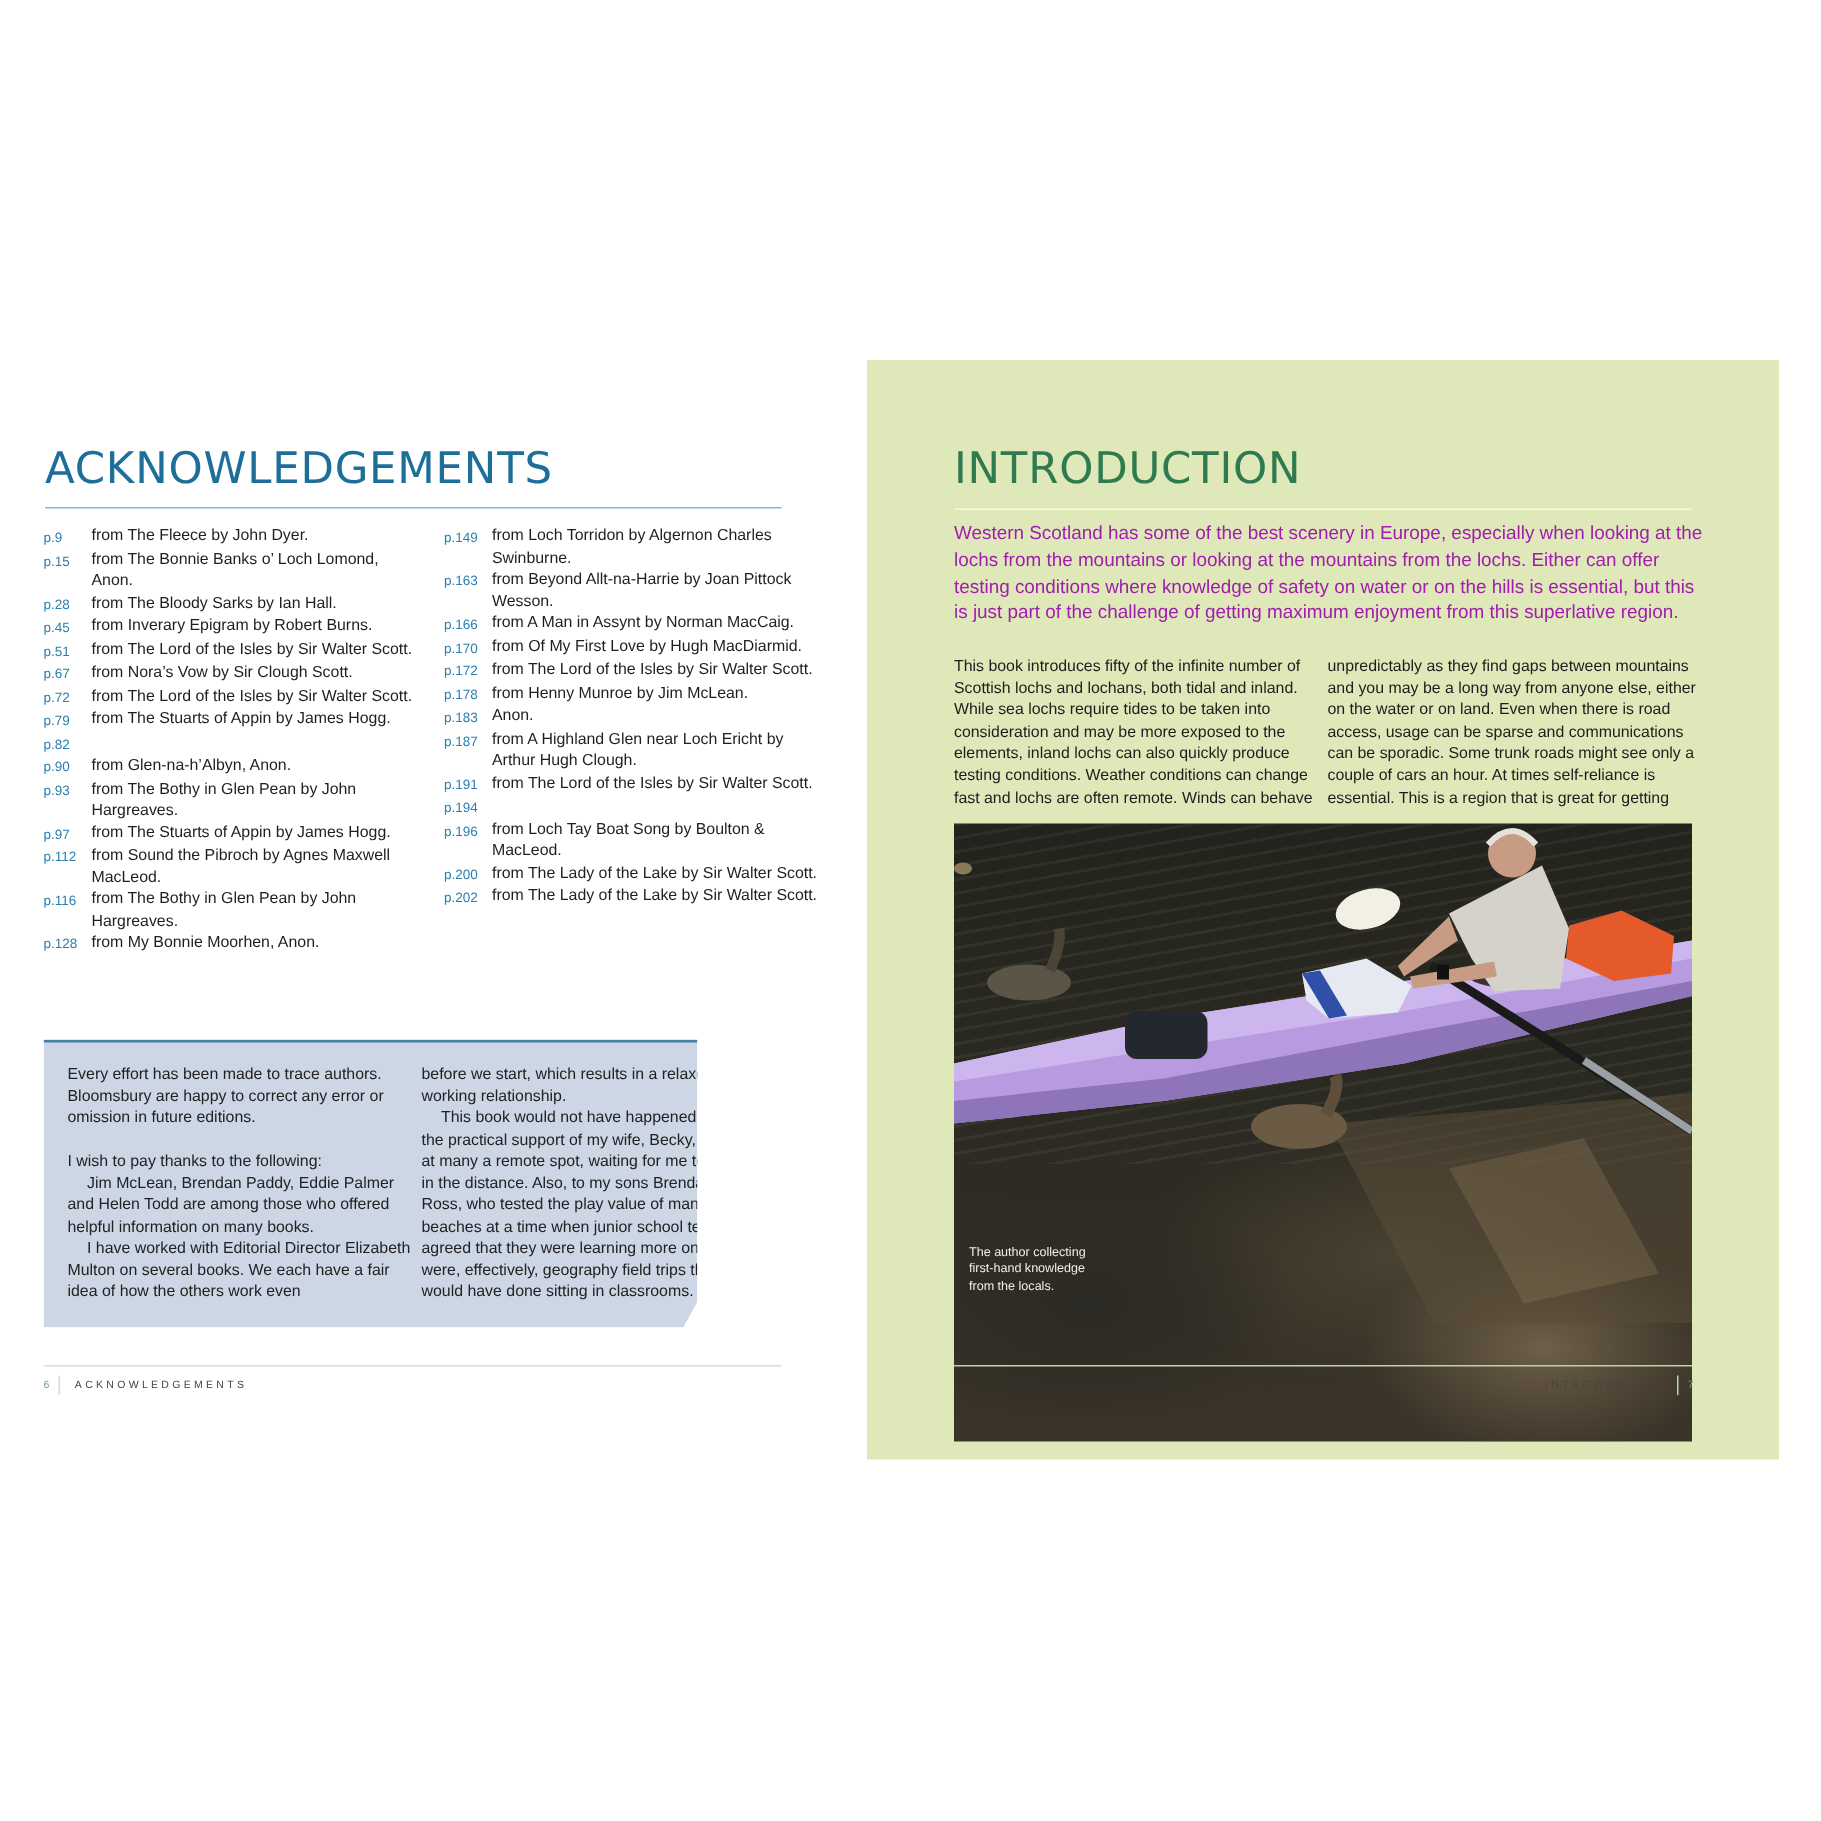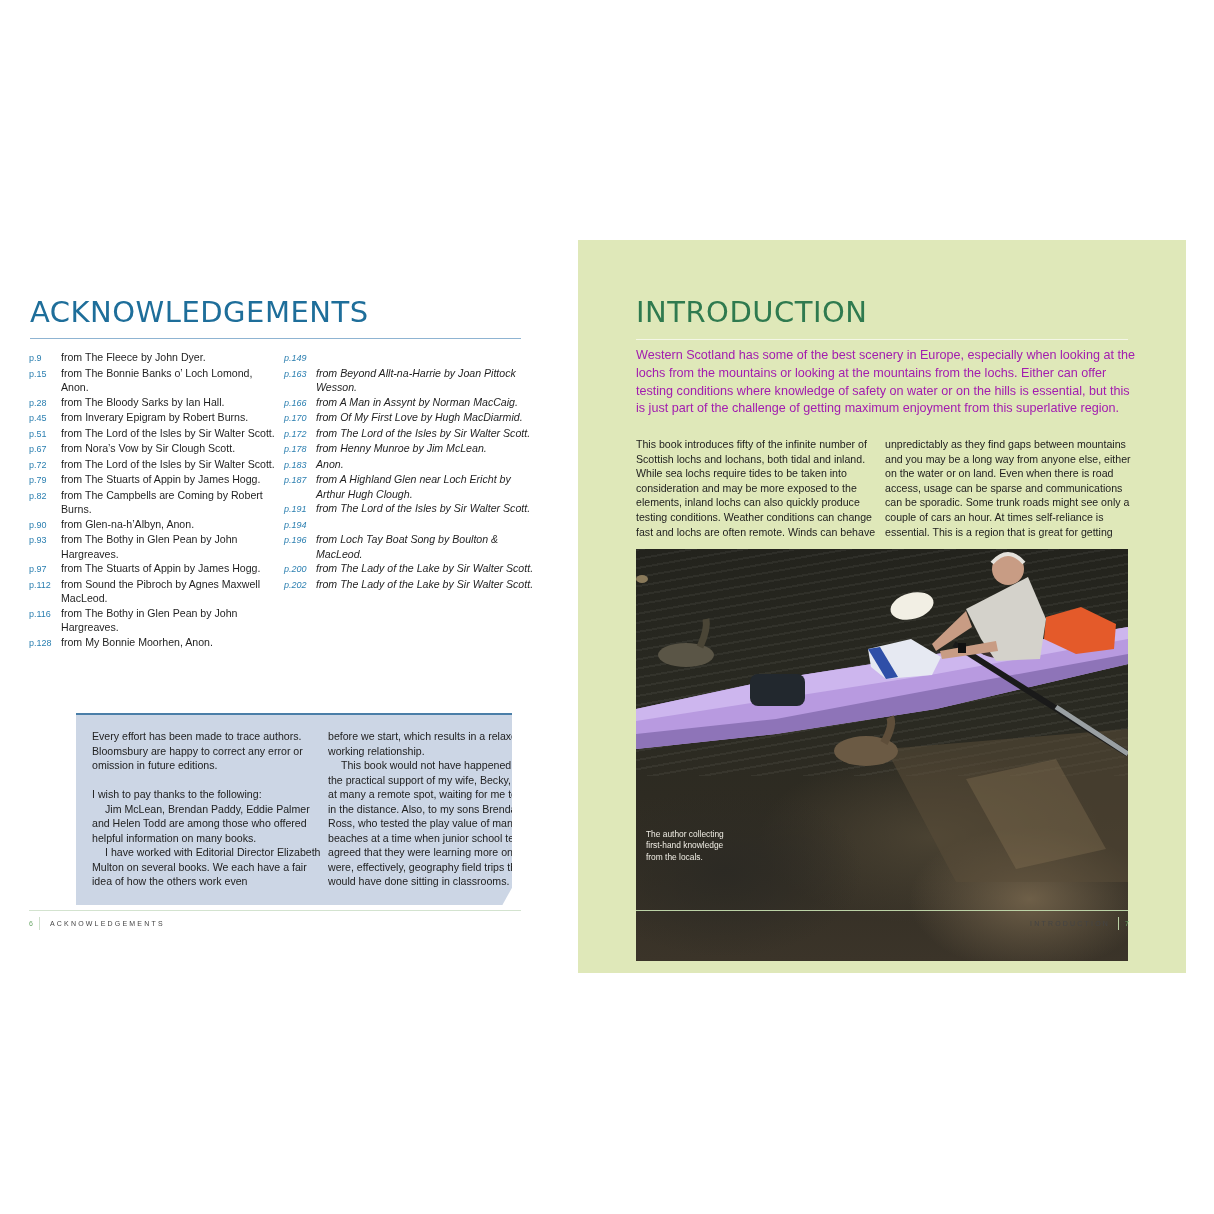--- a/index.html
+++ b/index.html
@@ -13,30 +13,29 @@
   .left-page { position: absolute; left: 0; top: 0; width: 560px; height: 1214px; }
   .ack-title {
     position: absolute; left: 30px; top: 292px;
     font-family: "DejaVu Sans", sans-serif; font-size: 29px; letter-spacing: 0.5px;
     color: #1e6e9a; font-weight: normal; margin: 0; line-height: 40px;
   }
   .ack-rule { position: absolute; left: 30px; top: 338px; width: 491px; height: 1px; background: #8fb4d2; }
 
   .credits { position: absolute; top: 350px; font-size: 10.6px; line-height: 14.5px; color: #1f1f1f; }
   .credits.col1 { left: 29px; width: 250px; }
-  .credits.col2 { left: 284px; width: 250px; font-style: italic; }
+  .credits.col2 { left: 296px; width: 250px; }
   .credit { display: flex; }
   .credit .pg { color: #2b7fb0; font-size: 9px; flex: 0 0 32px; padding-top: 1px; }
   .credit .txt { flex: 1; }
 
   .thanks-box {
-    position: absolute; left: 29px; top: 713px; width: 436px; height: 190px;
+    position: absolute; left: 29px; top: 693px; width: 436px; height: 190px;
     background: #ccd6e5; border-top: 2px solid #4a7ea8;
     clip-path: polygon(0 0, 100% 0, 100% 91%, 97.8% 100%, 0 100%);
-    margin-left: 47px;
   }
   .thanks-col { position: absolute; top: 14px; font-size: 10.6px; line-height: 14.5px; color: #222; }
   .thanks-col.c1 { left: 16px; width: 230px; }
   .thanks-col.c2 { left: 252px; width: 232px; }
   .thanks-col p { margin: 0; }
   .thanks-col p.indent { text-indent: 13px; }
   .thanks-col p.gap { margin-top: 14.5px; }
 
   .footer-rule-left { position: absolute; left: 29px; top: 910px; width: 492px; height: 1px; background: #d3e3cf; }
   .footer-left { position: absolute; left: 29px; top: 917px; display: flex; align-items: center; font-size: 7px; letter-spacing: 2.2px; color: #444; }
@@ -122,21 +121,20 @@
         <div class="credit">
           <span class="pg">p.72</span>
           <span class="txt">from The Lord of the Isles by Sir Walter Scott.</span>
         </div>
         <div class="credit">
           <span class="pg">p.79</span>
           <span class="txt">from The Stuarts of Appin by James Hogg.</span>
         </div>
         <div class="credit">
           <span class="pg">p.82</span>
-          <span class="txt">from The Campbells are Coming by Robert Burns.</span>
         </div>
         <div class="credit">
           <span class="pg">p.90</span>
           <span class="txt">from Glen-na-h’Albyn, Anon.</span>
         </div>
         <div class="credit">
           <span class="pg">p.93</span>
           <span class="txt">from The Bothy in Glen Pean by John Hargreaves.</span>
         </div>
         <div class="credit">
@@ -152,20 +150,21 @@
           <span class="txt">from The Bothy in Glen Pean by John Hargreaves.</span>
         </div>
         <div class="credit">
           <span class="pg">p.128</span>
           <span class="txt">from My Bonnie Moorhen, Anon.</span>
         </div>
       </div>
     <div class="credits col2" id="credits2">
         <div class="credit">
           <span class="pg">p.149</span>
+          <span class="txt">from Loch Torridon by Algernon Charles Swinburne.</span>
         </div>
         <div class="credit">
           <span class="pg">p.163</span>
           <span class="txt">from Beyond Allt-na-Harrie by Joan Pittock Wesson.</span>
         </div>
         <div class="credit">
           <span class="pg">p.166</span>
           <span class="txt">from A Man in Assynt by Norman MacCaig.</span>
         </div>
         <div class="credit">

